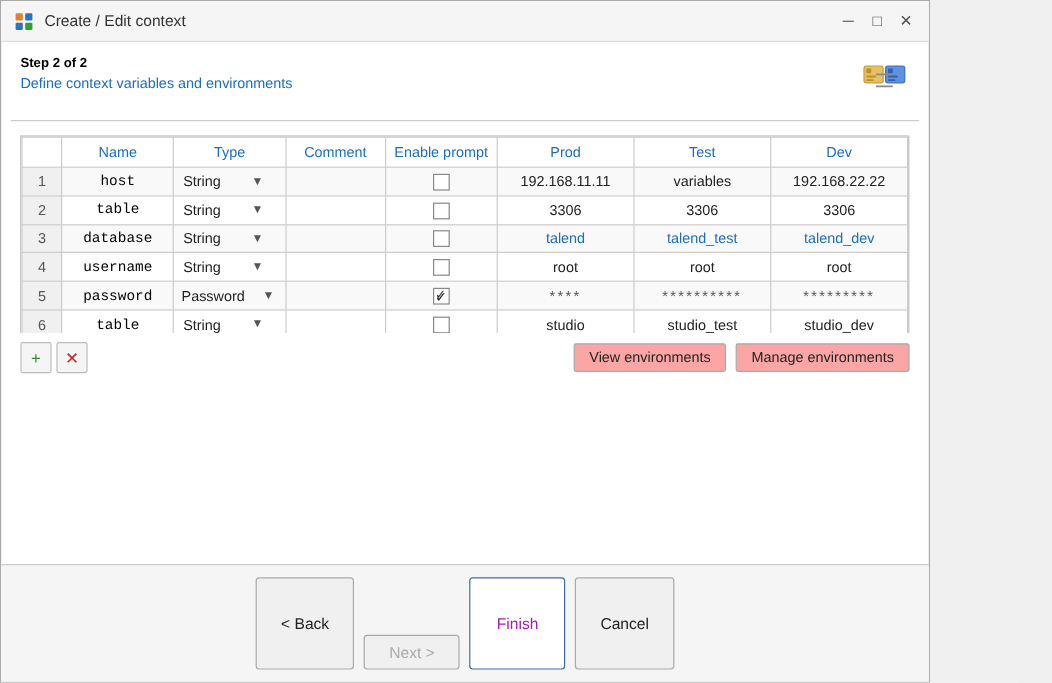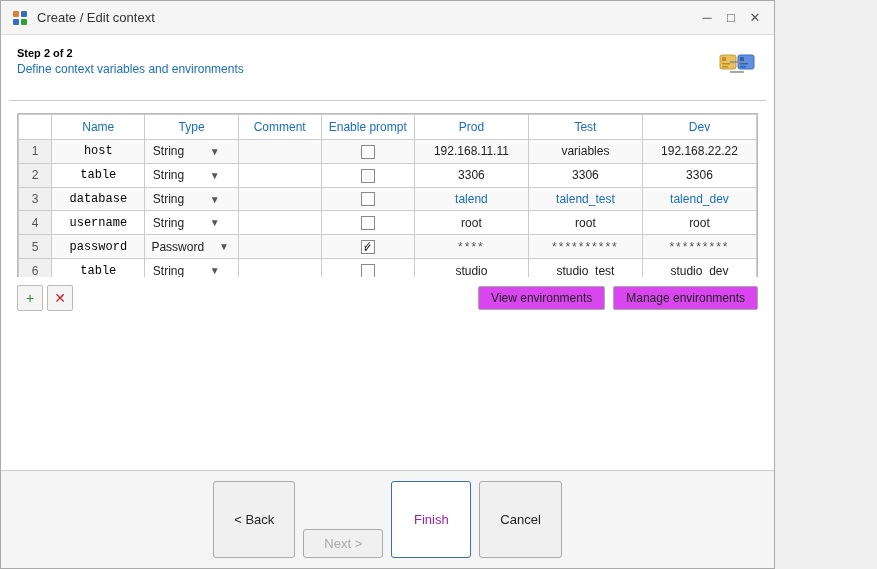--- a/index.html
+++ b/index.html
@@ -195,21 +195,21 @@
       font-size: 14px;
     }
     .icon-btn.add { color: #3a8a3a; }
     .icon-btn.remove { color: #cc2222; }
     .toolbar-right {
       display: flex;
       gap: 8px;
     }
     .env-btn {
       padding: 4px 12px;
-      background: #d946ef;
+      background: #fca5a5;
       border: 1px solid #aaa;
       border-radius: 2px;
       cursor: pointer;
       font-size: 12px;
       color: #222;
     }
     .footer-area {
       flex: 1;
       min-height: 40px;
     }

